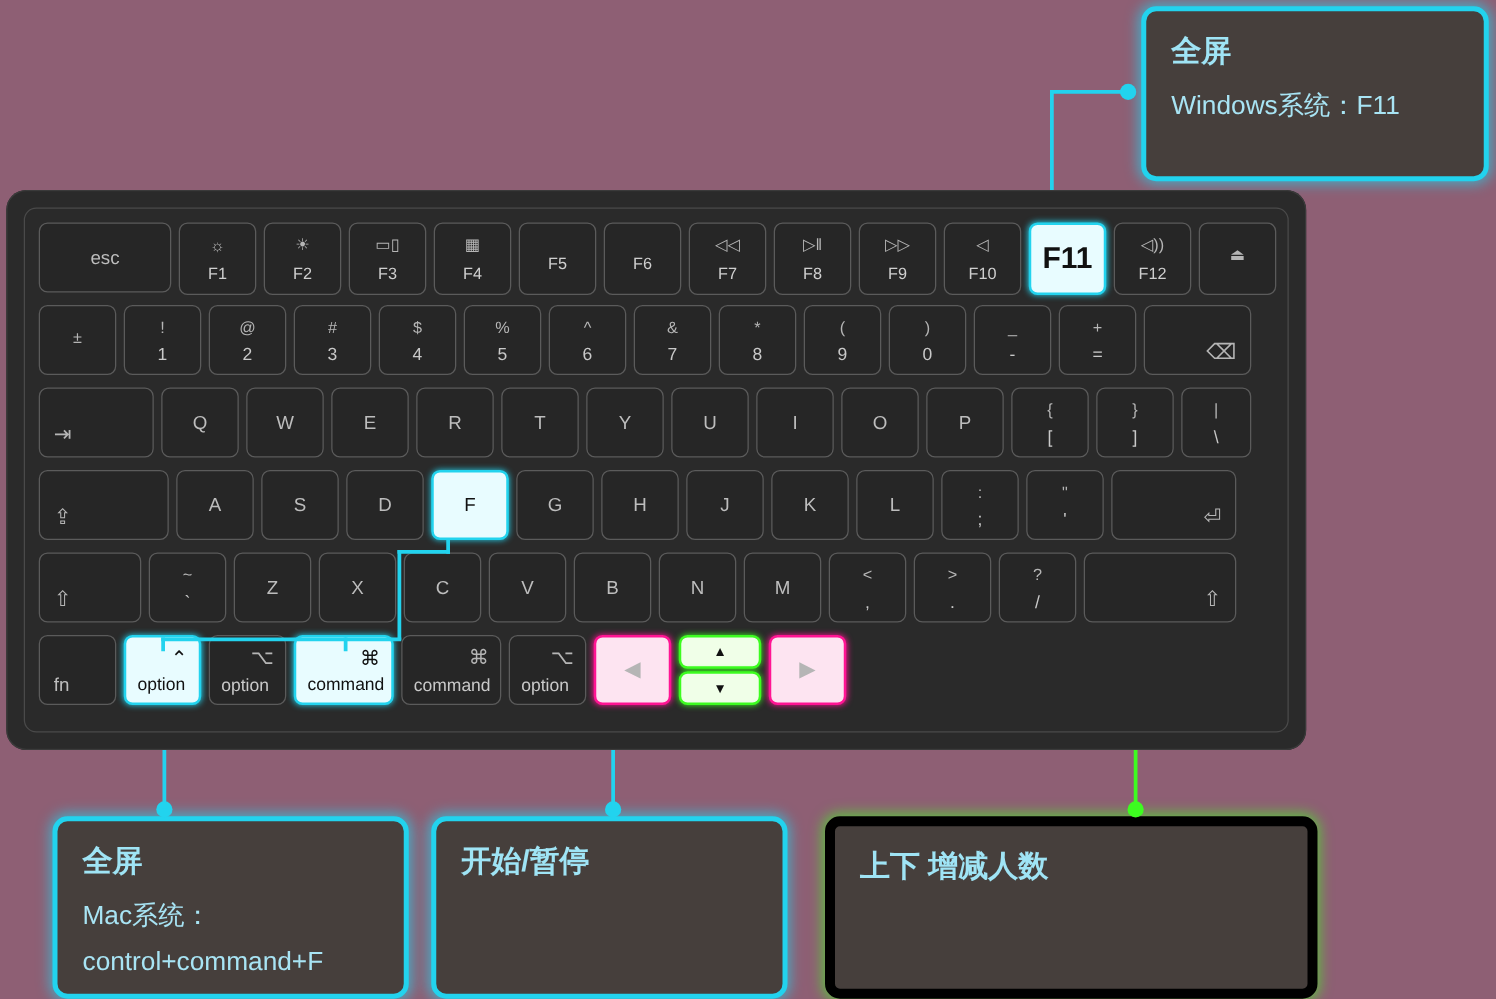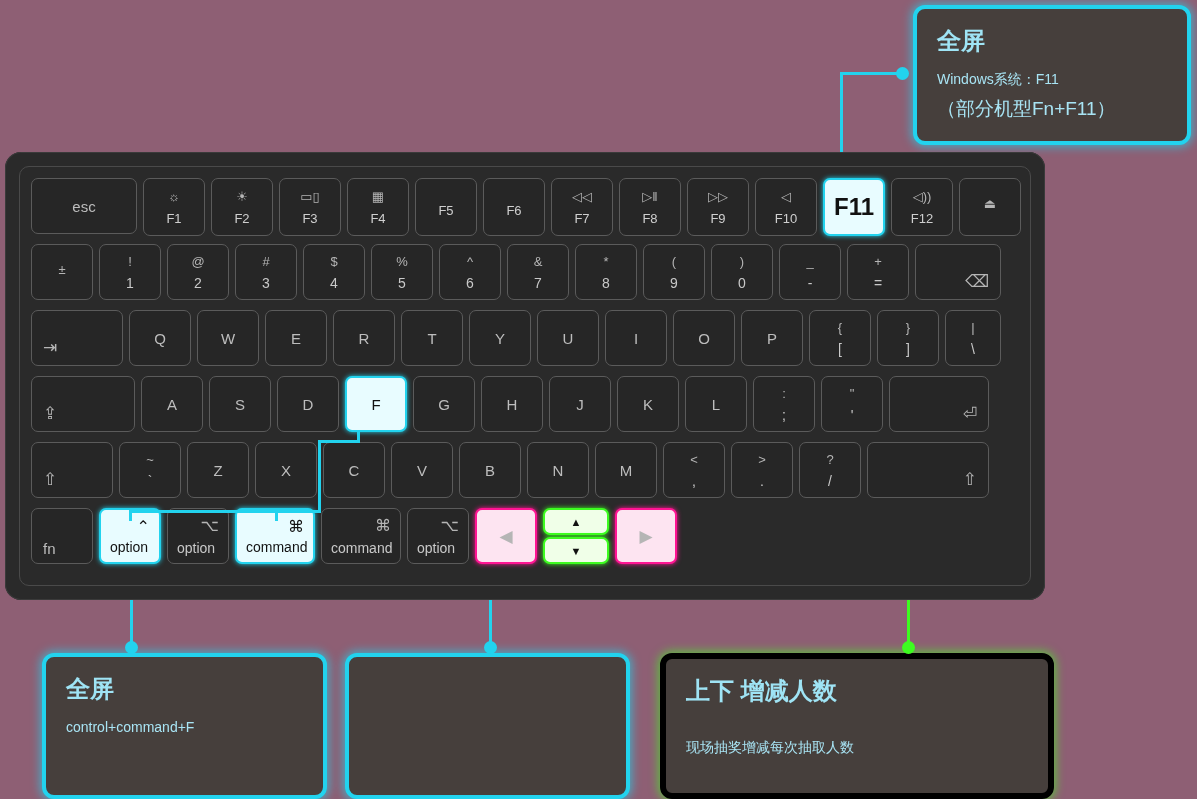--- a/index.html
+++ b/index.html
@@ -46,40 +46,39 @@
   .hl-pink { background:#fde4f1; border:2px solid #ff1493; color:#111; box-shadow:0 0 5px #ff1493; }
   .hl-green{ background:#f0ffe8; border:2px solid #3dfc20; color:#111; box-shadow:0 0 5px #3dfc20; }
 
   
   .callout {
     position:absolute; background:#463f3c; border-radius:12px;
     color:#bfe9f7; padding:16px 20px;
   }
   .callout.cyan  { border:4px solid #22d3ee; box-shadow:0 0 10px 2px rgba(34,211,238,.65); }
   .callout.pink  { border:4px solid #ff1493; box-shadow:0 0 10px 2px rgba(255,20,147,.65); }
-  .callout.green { border:6px solid #000000; box-shadow:0 0 10px 2px rgba(61,252,32,.6); }
+  .callout.green { border:8px solid #000000; box-shadow:0 0 10px 2px rgba(61,252,32,.6); }
   .callout .ct { font-size:24px; font-weight:bold; color:#9fe4f5; margin-bottom:10px; }
   .callout .cl { font-size:19px; color:#a8e4f4; line-height:1.75; white-space:nowrap; }
-  .callout .cl.big { font-size:14px; }
+  .callout .cl.big { font-size:21px; }
 
   
   .ln { position:absolute; background:#22d3ee; }
   .ln.pink { background:#ff1493; }
   .ln.green{ background:#3dfc20; }
   .dot { position:absolute; width:13px; height:13px; border-radius:50%; background:#22d3ee; }
   .dot.pink { background:#ff1493; }
   .dot.green{ background:#3dfc20; }
 </style>
 </head>
 <body>
 
 <div class="callout cyan" style="left:913px; top:5px; width:278px; height:140px;">
   <div class="ct">全屏</div>
   <div class="cl big">Windows系统：F11</div>
-  <div class="cl">（部分机型Fn+F11）</div>
 </div>
 
 <div class="ln" style="left:840px; top:72px; width:3px; height:113px;"></div>
 <div class="ln" style="left:840px; top:72px; width:62px; height:3px;"></div>
 <div class="dot" style="left:896px; top:67px;"></div>
 
 <div class="callout pink" style="left:614px; top:279px; width:370px; height:182px;">
   <div class="ct">左右 切换奖项、效果</div>
   <div class="cl">现场抽奖切换奖项</div>
   <div class="cl">现场游戏、现场红包切换游戏效果</div>
@@ -87,35 +86,36 @@
 </div>
 
 <div class="dot pink" style="left:790px; top:461px;"></div>
 <div class="ln pink" style="left:795px; top:467px; width:3px; height:44px;"></div>
 <div class="ln pink" style="left:795px; top:508px; width:185px; height:3px;"></div>
 <div class="ln pink" style="left:840px; top:508px; width:3px; height:12px;"></div>
 <div class="ln pink" style="left:977px; top:508px; width:3px; height:12px;"></div>
 
 <div class="callout cyan" style="left:42px; top:653px; width:285px; height:146px;">
   <div class="ct">全屏</div>
+  <div class="cl big">Mac系统：</div>
   <div class="cl big">control+command+F</div>
 </div>
 <div class="dot" style="left:125px; top:641px;"></div>
 <div class="ln" style="left:130px; top:572px; width:3px; height:75px;"></div>
 
 <div class="callout cyan" style="left:345px; top:653px; width:285px; height:146px;">
+  <div class="ct">开始/暂停</div>
   <div class="cl" style="height:18px;"></div>
 </div>
 <div class="dot" style="left:484px; top:641px;"></div>
 <div class="ln" style="left:489px; top:572px; width:3px; height:75px;"></div>
 
 <div class="callout green" style="left:660px; top:653px; width:394px; height:146px;">
   <div class="ct">上下 增减人数</div>
   <div class="cl" style="height:18px;"></div>
-  <div class="cl big">现场抽奖增减每次抽取人数</div>
 </div>
 <div class="dot green" style="left:902px; top:641px;"></div>
 <div class="ln green" style="left:907px; top:572px; width:3px; height:75px;"></div>
 
 <div id="keyboard">
   <div id="keyplate"></div>
 
   <div class="row" style="left:26px; top:26px;" id="row-fn">
       <div class="key" style="width: 106px; text-align: center;">
         <span class="lbl">esc</span>

